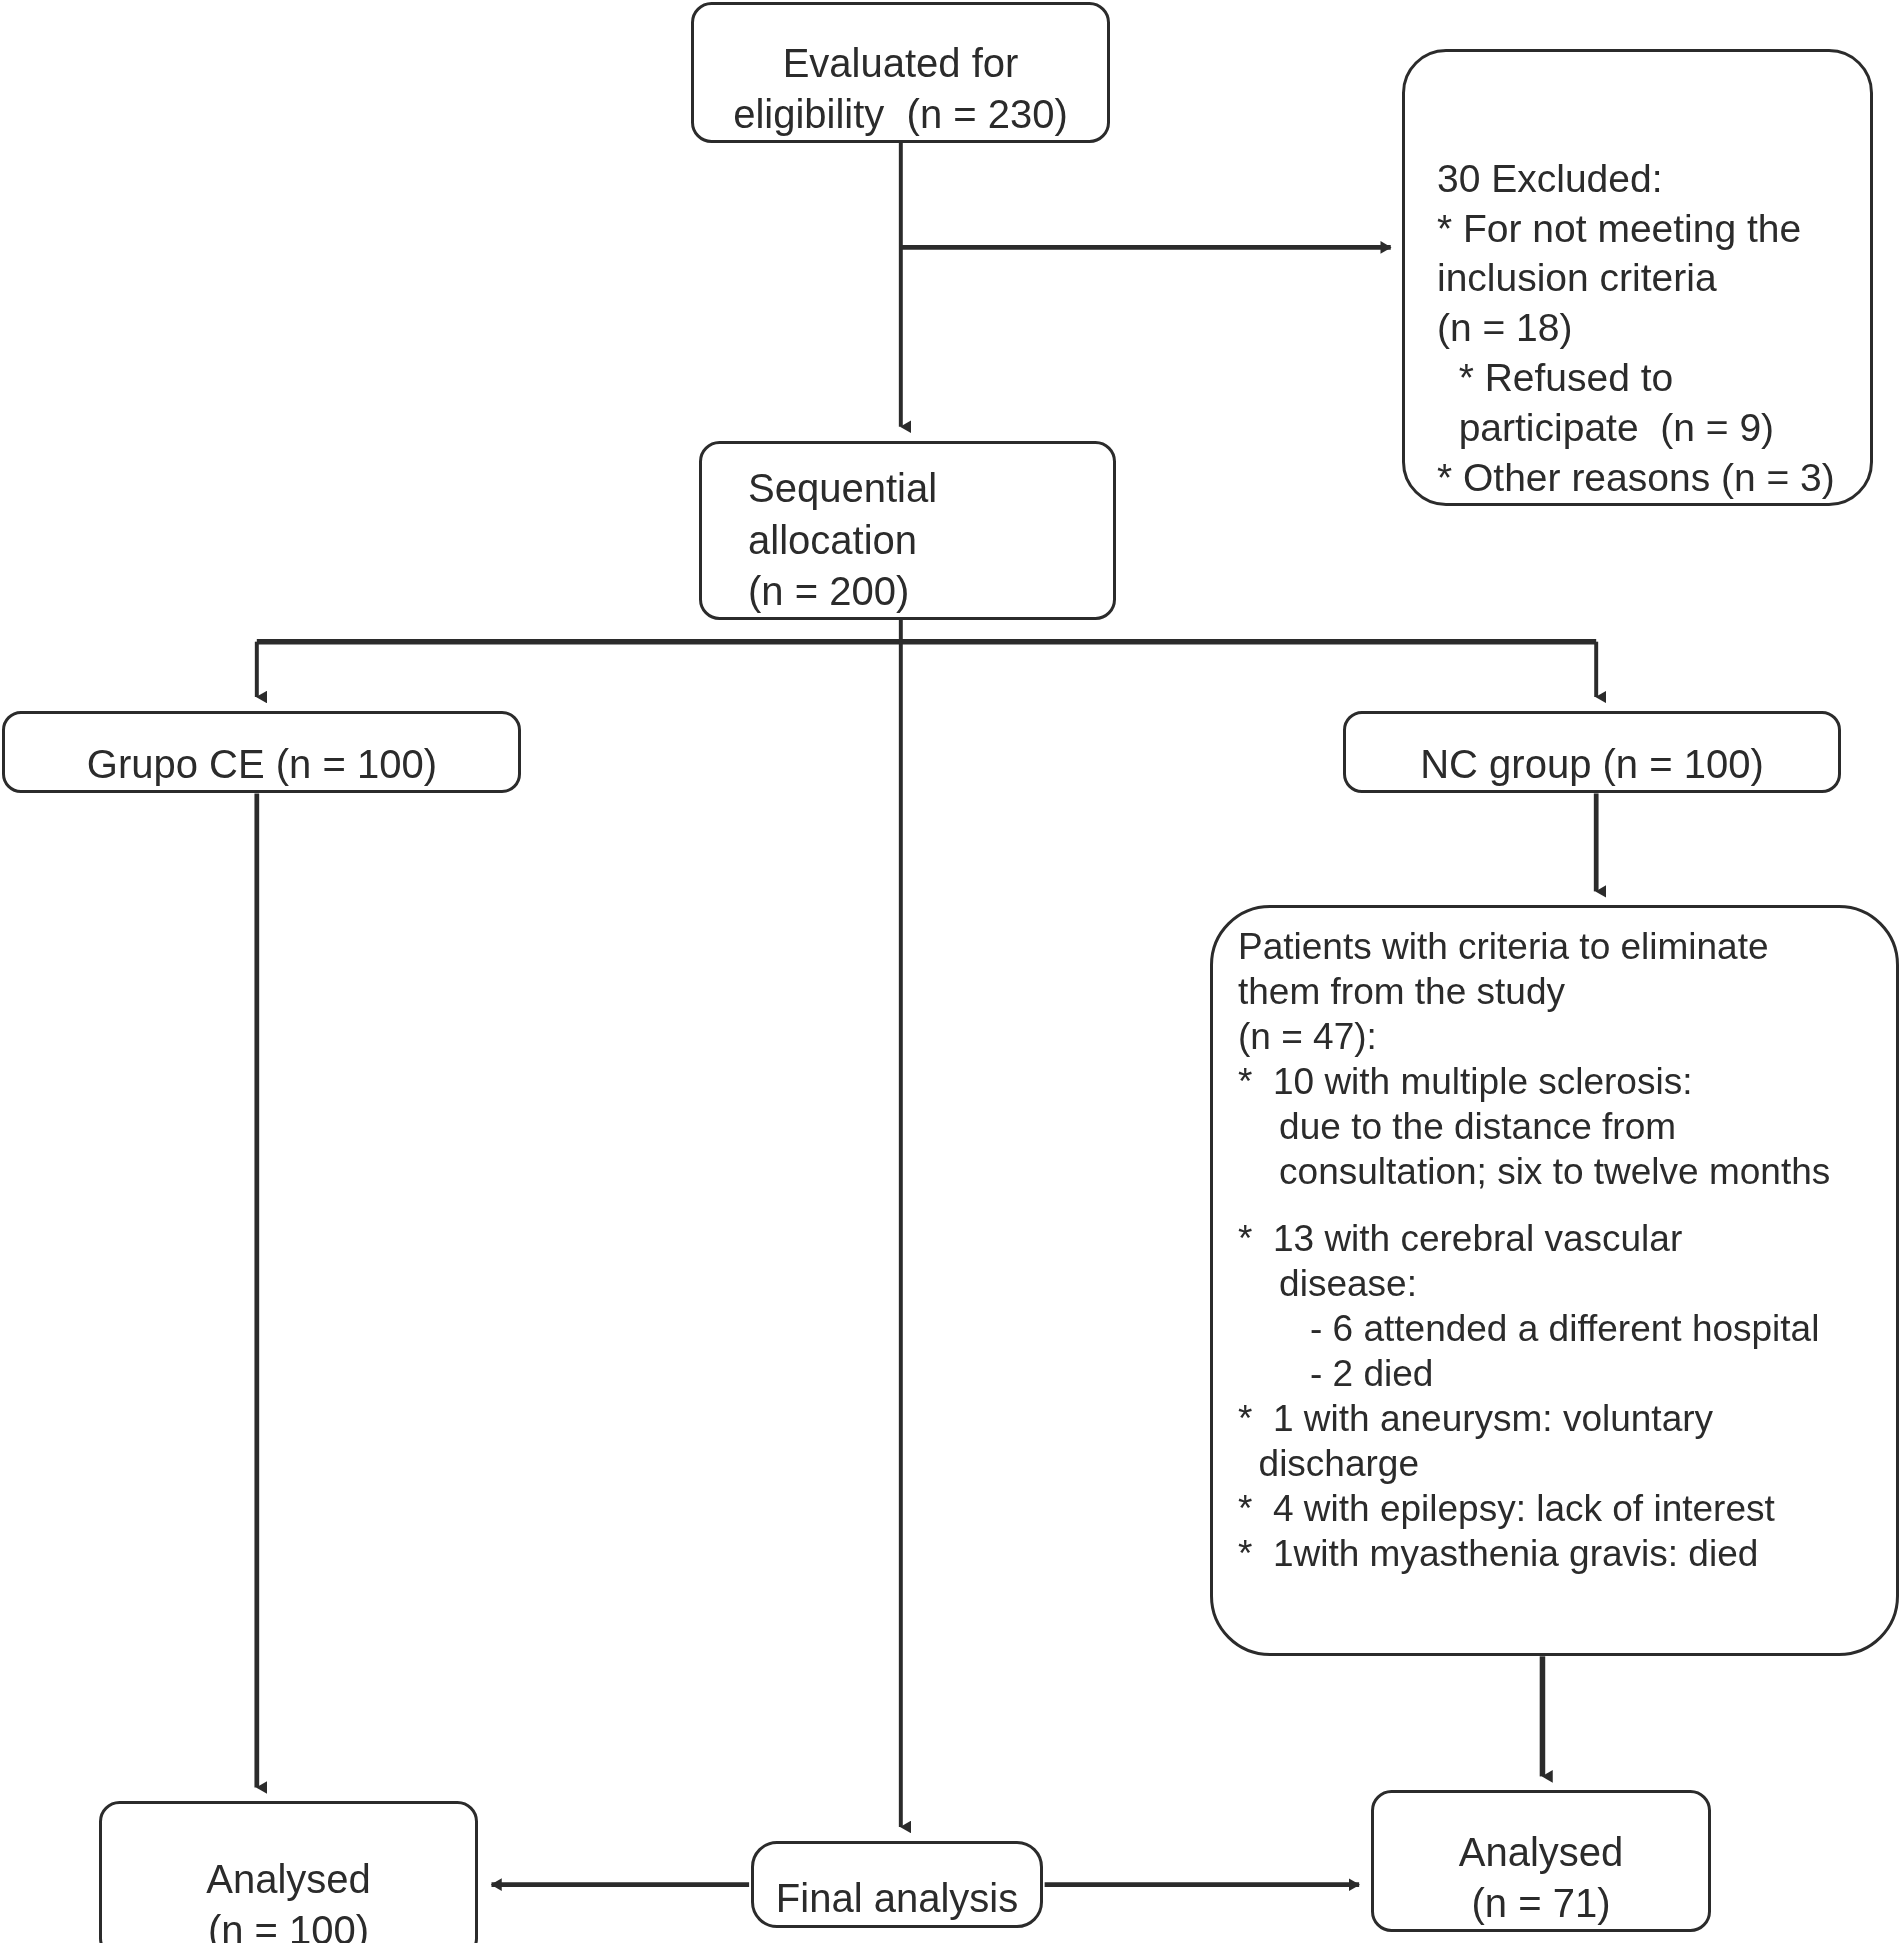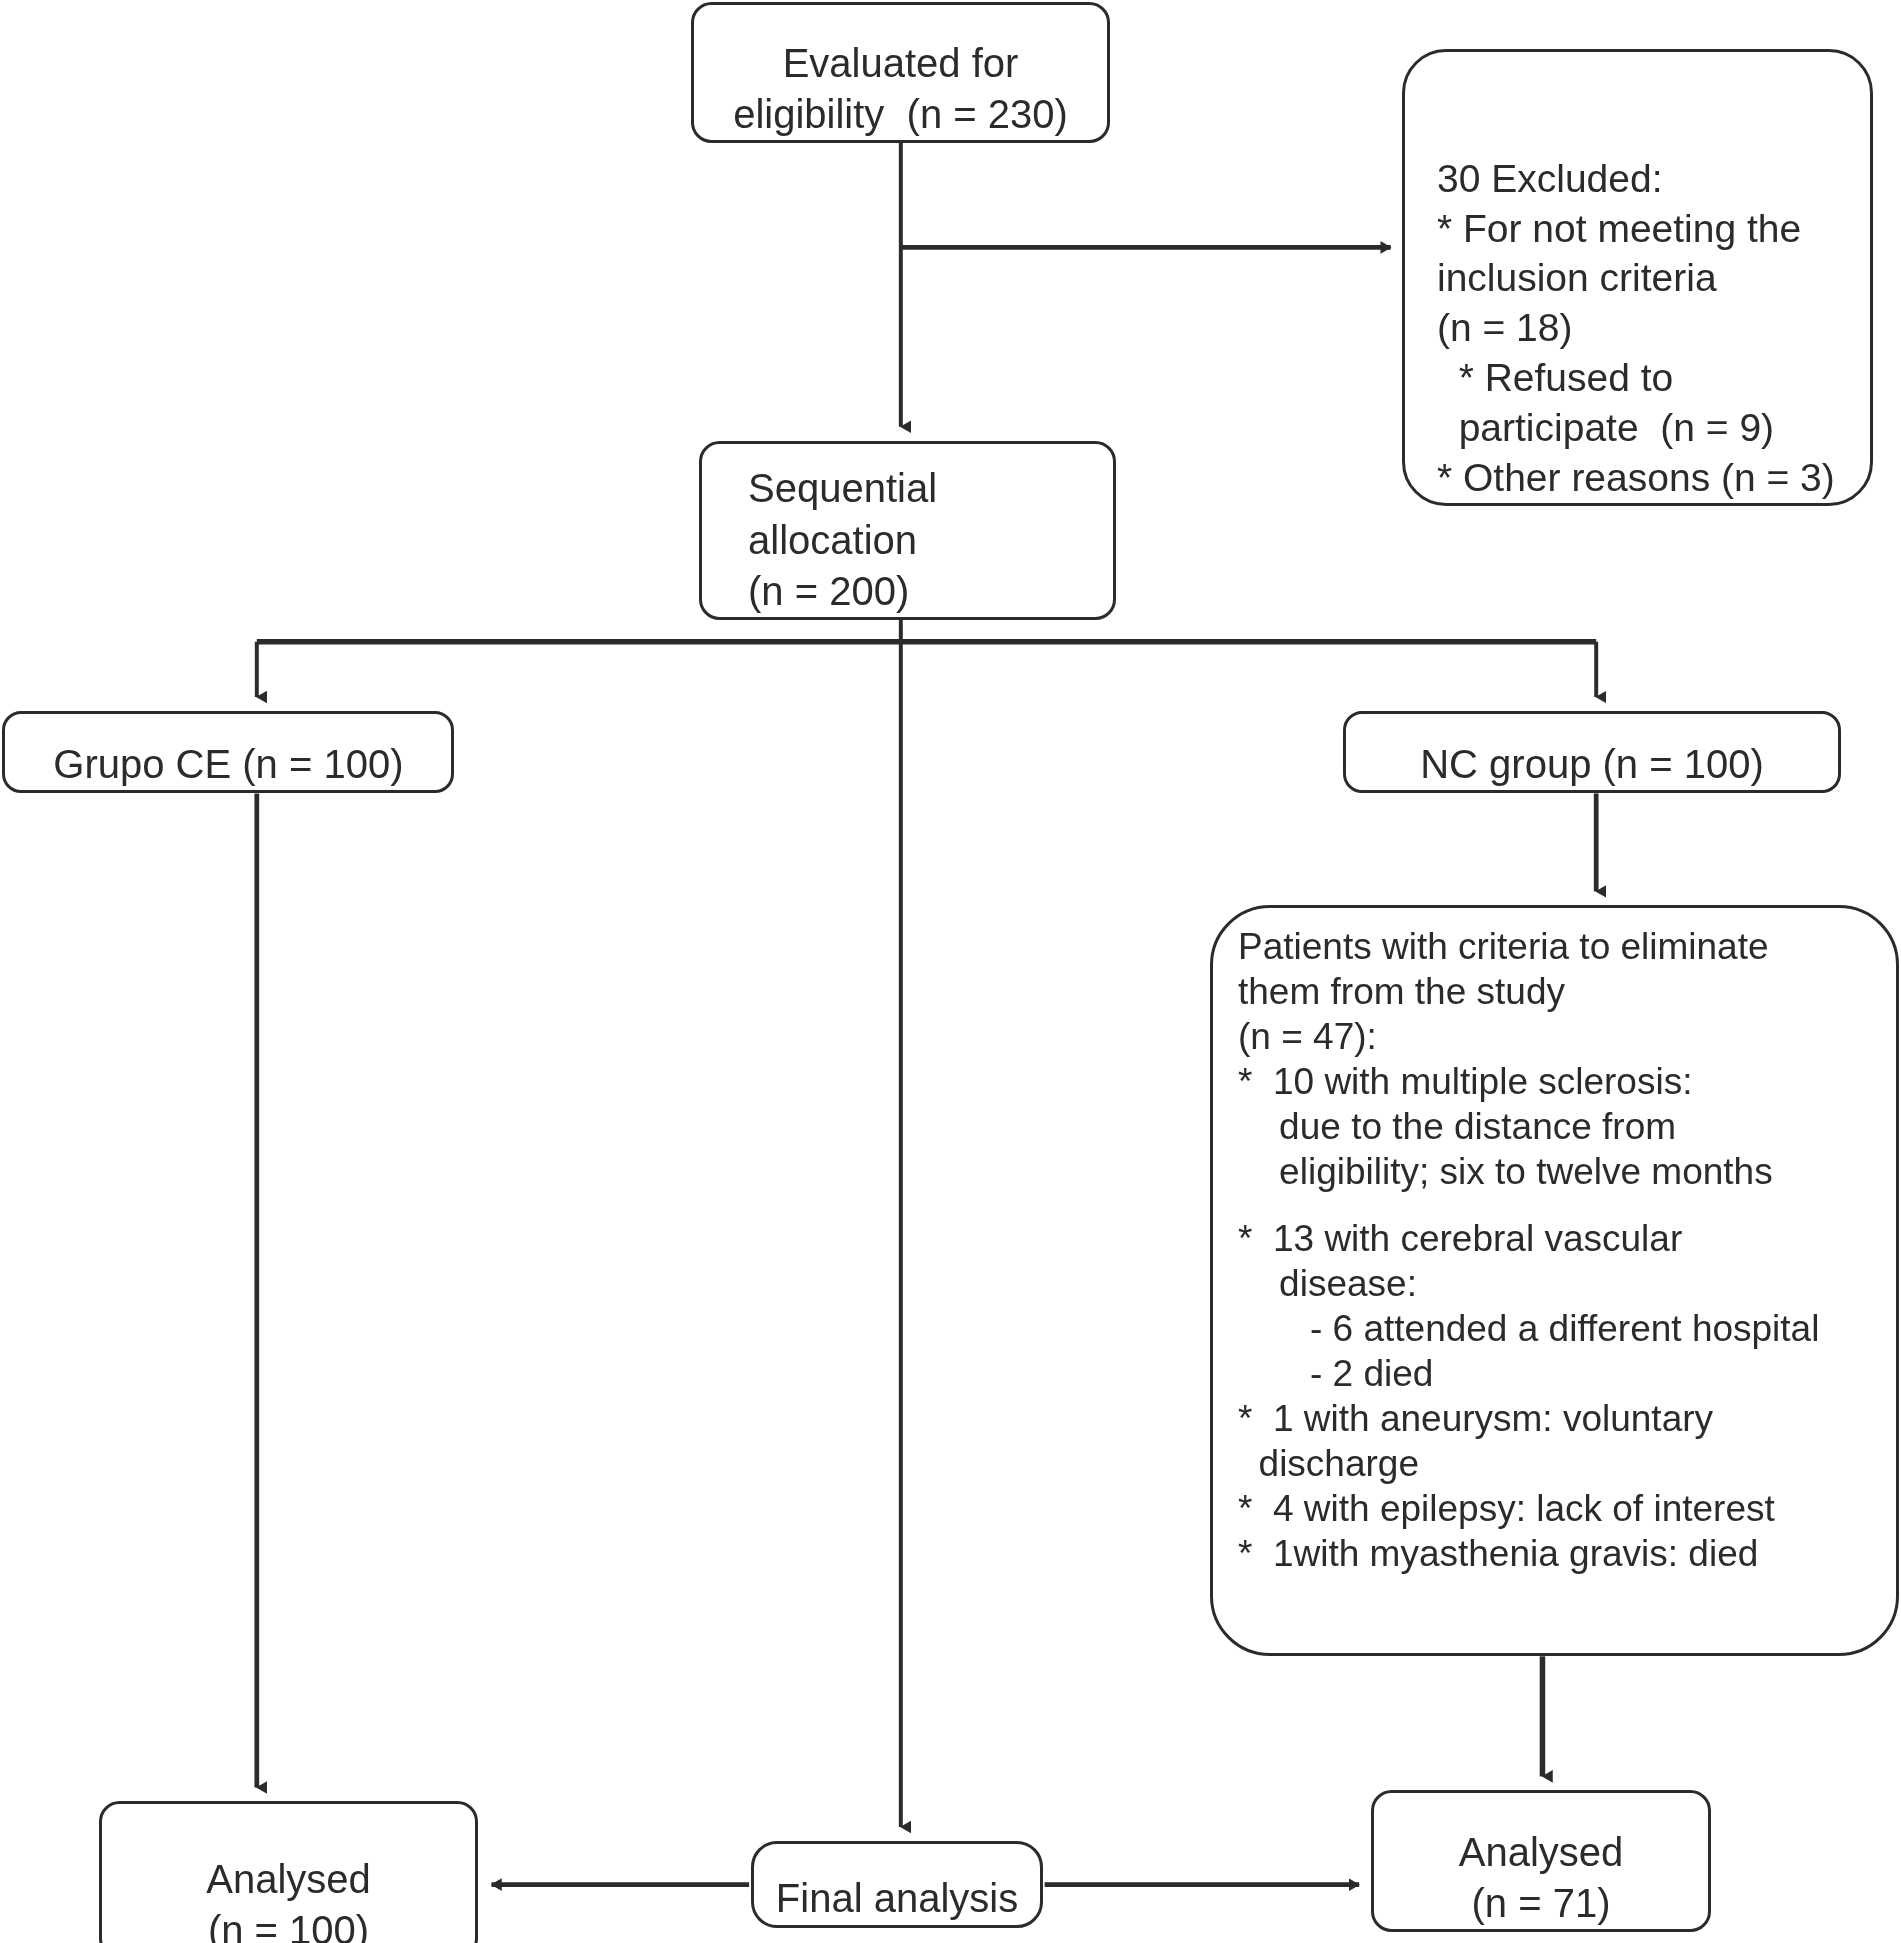--- a/index.html
+++ b/index.html
@@ -53,21 +53,21 @@
     padding: 0 32px;
     font-size: 39px;
   }
   #node-allocation {
     left: 699px; top: 441px; width: 417px; height: 179px;
     border-radius: 20.5px;
     padding: 0 46px;
     font-size: 40px;
   }
   #node-group-ce {
-    left: 2.4px; top: 711px; width: 452px; height: 82px;
+    left: 2.4px; top: 711px; width: 519px; height: 82px;
     border-radius: 19px;
     padding: 0 16px;
     font-size: 40px;
   }
   #node-group-nc {
     left: 1343px; top: 711px; width: 498px; height: 82px;
     border-radius: 19px;
     padding: 0 0;
     font-size: 40px;
   }
@@ -194,21 +194,21 @@
   <div class="node center-text" id="node-group-nc">
     <div class="line">NC group (n = 100)</div>
   </div>
 
   <div class="node left-text" id="node-criteria">
     <div class="line">Patients with criteria to eliminate</div>
     <div class="line">them from the study</div>
     <div class="line">(n = 47):</div>
     <div class="line">*  10 with multiple sclerosis:</div>
     <div class="line">    due to the distance from</div>
-    <div class="line">    eligibility; six to twelve months</div>
+    <div class="line">    consultation; six to twelve months</div>
     <div class="gap"></div>
     <div class="line">*  13 with cerebral vascular</div>
     <div class="line">    disease:</div>
     <div class="line">       - 6 attended a different hospital</div>
     <div class="line">       - 2 died</div>
     <div class="line">*  1 with aneurysm: voluntary</div>
     <div class="line">  discharge</div>
     <div class="line">*  4 with epilepsy: lack of interest</div>
     <div class="line">*  1with myasthenia gravis: died</div>
   </div>

